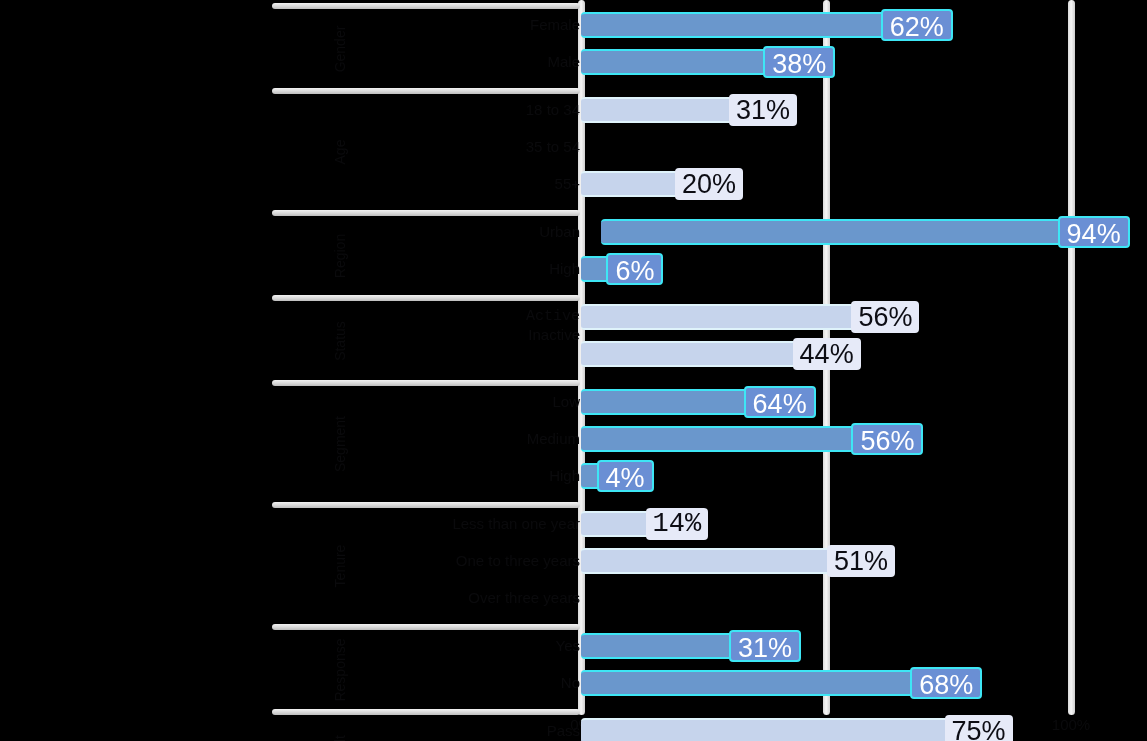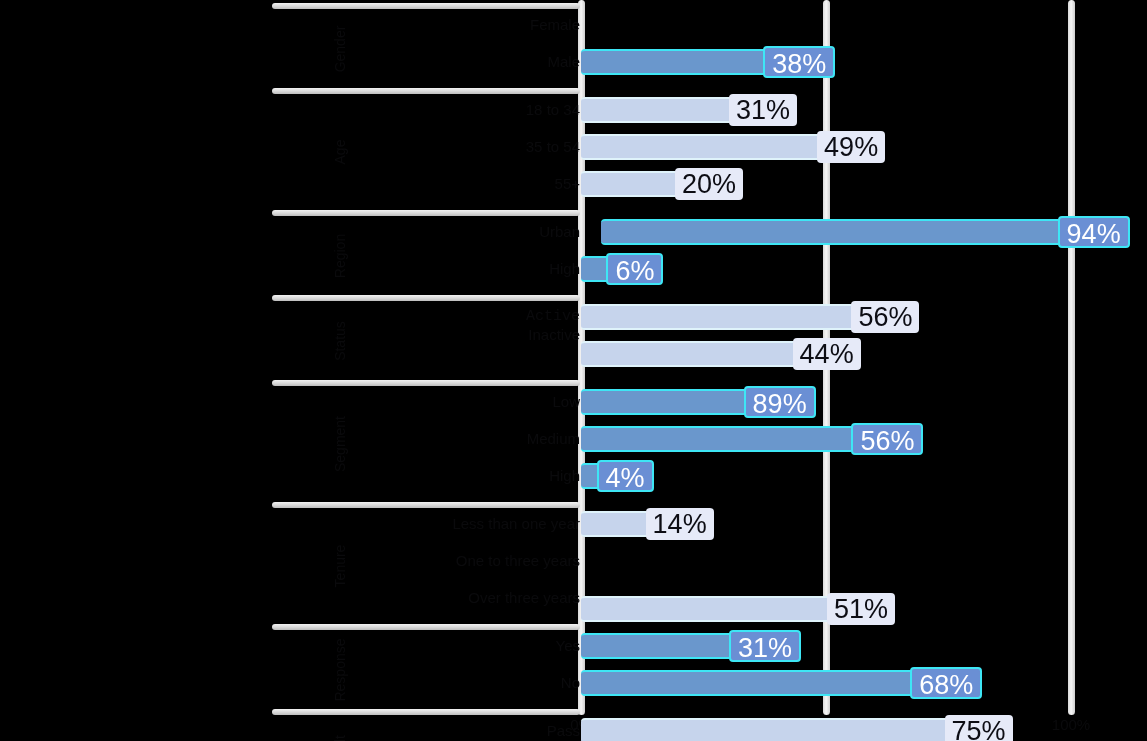--- a/index.html
+++ b/index.html
@@ -78,37 +78,37 @@
 <body>
 
 <div id="chart">
     <div class="grid" style="left: 578px;"></div>
     <div class="tick" style="left: 541px;">0%</div>
     <div class="grid" style="left: 823px;"></div>
     <div class="tick" style="left: 786px;">50%</div>
     <div class="grid" style="left: 1068px;"></div>
     <div class="tick" style="left: 1031px;">100%</div>
     <div class="sep" style="top: 3px;"></div>
+    <div class="barrow" style="top: 12px; width: 303.8px;">
+      <div class="bar dark" style="width: 303.8px;"></div>
+      <div class="chip dark" style="left: 299.8px;">62%</div>
+    </div>
     <div class="rowlabel" style="top: 16px;">Female</div>
     <div class="barrow" style="top: 49px; width: 186.2px;">
       <div class="bar dark" style="width: 186.2px;"></div>
       <div class="chip dark" style="left: 182.2px;">38%</div>
     </div>
     <div class="rowlabel" style="top: 53px;">Male</div>
     <div class="grouplabel" style="top: 40.5px; left: 300px; width: 80px; transform: rotate(-90deg);">Gender</div>
     <div class="sep" style="top: 88px;"></div>
     <div class="barrow" style="top: 97px; width: 151.9px;">
       <div class="bar light" style="width: 151.9px;"></div>
       <div class="chip light" style="left: 147.9px;">31%</div>
     </div>
     <div class="rowlabel" style="top: 101px;">18 to 34</div>
-    <div class="barrow" style="top: 134px; width: 240.1px;">
-      <div class="bar light" style="width: 240.1px;"></div>
-      <div class="chip light" style="left: 236.1px;">49%</div>
-    </div>
     <div class="rowlabel" style="top: 138px;">35 to 54</div>
     <div class="barrow" style="top: 171px; width: 98px;">
       <div class="bar light" style="width: 98px;"></div>
       <div class="chip light" style="left: 94px;">20%</div>
     </div>
     <div class="rowlabel" style="top: 175px;">55+</div>
     <div class="grouplabel" style="top: 144px; left: 300px; width: 80px; transform: rotate(-90deg);">Age</div>
     <div class="sep" style="top: 210px;"></div>
     <div class="barrow" style="top: 219px; width: 460.6px; margin-left: 20px;">
       <div class="bar dark" style="width: 460.6px;"></div>
@@ -129,41 +129,41 @@
     <div class="rowlabel" style="top: 308px; font-family: Liberation Mono, monospace;">Active</div>
     <div class="barrow" style="top: 341px; width: 215.6px; padding-left: 28px;">
       <div class="bar light" style="width: 215.6px;"></div>
       <div class="chip light" style="left: 211.6px;">44%</div>
     </div>
     <div class="rowlabel" style="top: 326px; margin-left: 36px;">Inactive</div>
     <div class="grouplabel" style="top: 332.5px; left: 300px; width: 80px; transform: rotate(-90deg);">Status</div>
     <div class="sep" style="top: 380px;"></div>
     <div class="barrow" style="top: 389px; width: 166.6px;">
       <div class="bar dark" style="width: 166.6px;"></div>
-      <div class="chip dark" style="left: 162.6px;">89%</div>
+      <div class="chip dark" style="left: 162.6px;">64%</div>
     </div>
     <div class="rowlabel" style="top: 393px;">Low</div>
     <div class="barrow" style="top: 426px; width: 274.4px;">
       <div class="bar dark" style="width: 274.4px;"></div>
       <div class="chip dark" style="left: 270.4px;">56%</div>
     </div>
     <div class="rowlabel" style="top: 430px;">Medium</div>
     <div class="barrow" style="top: 463px; width: 19.6px;">
       <div class="bar dark" style="width: 19.6px;"></div>
       <div class="chip dark" style="left: 15.6px;">4%</div>
     </div>
     <div class="rowlabel" style="top: 467px;">High</div>
     <div class="grouplabel" style="top: 436px; left: 300px; width: 80px; transform: rotate(-90deg);">Segment</div>
     <div class="sep" style="top: 502px;"></div>
     <div class="barrow" style="top: 511px; width: 68.6px;">
       <div class="bar light" style="width: 68.6px;"></div>
-      <div class="chip light" style="left: 64.6px;">14%</div>
+      <div class="chip light" style="left: 64.6px; font-family: Liberation Mono, monospace;">14%</div>
     </div>
     <div class="rowlabel" style="top: 515px;">Less than one year</div>
-    <div class="barrow" style="top: 548px; width: 249.9px; margin-top: 48px;">
+    <div class="barrow" style="top: 548px; width: 249.9px;">
       <div class="bar light" style="width: 249.9px;"></div>
       <div class="chip light" style="left: 245.9px;">51%</div>
     </div>
     <div class="rowlabel" style="top: 552px;">One to three years</div>
     <div class="rowlabel" style="top: 589px;">Over three years</div>
     <div class="grouplabel" style="top: 558px; left: 300px; width: 80px; transform: rotate(-90deg);">Tenure</div>
     <div class="sep" style="top: 624px;"></div>
     <div class="barrow" style="top: 633px; width: 151.9px;">
       <div class="bar dark" style="width: 151.9px;"></div>
       <div class="chip dark" style="left: 147.9px;">31%</div>

